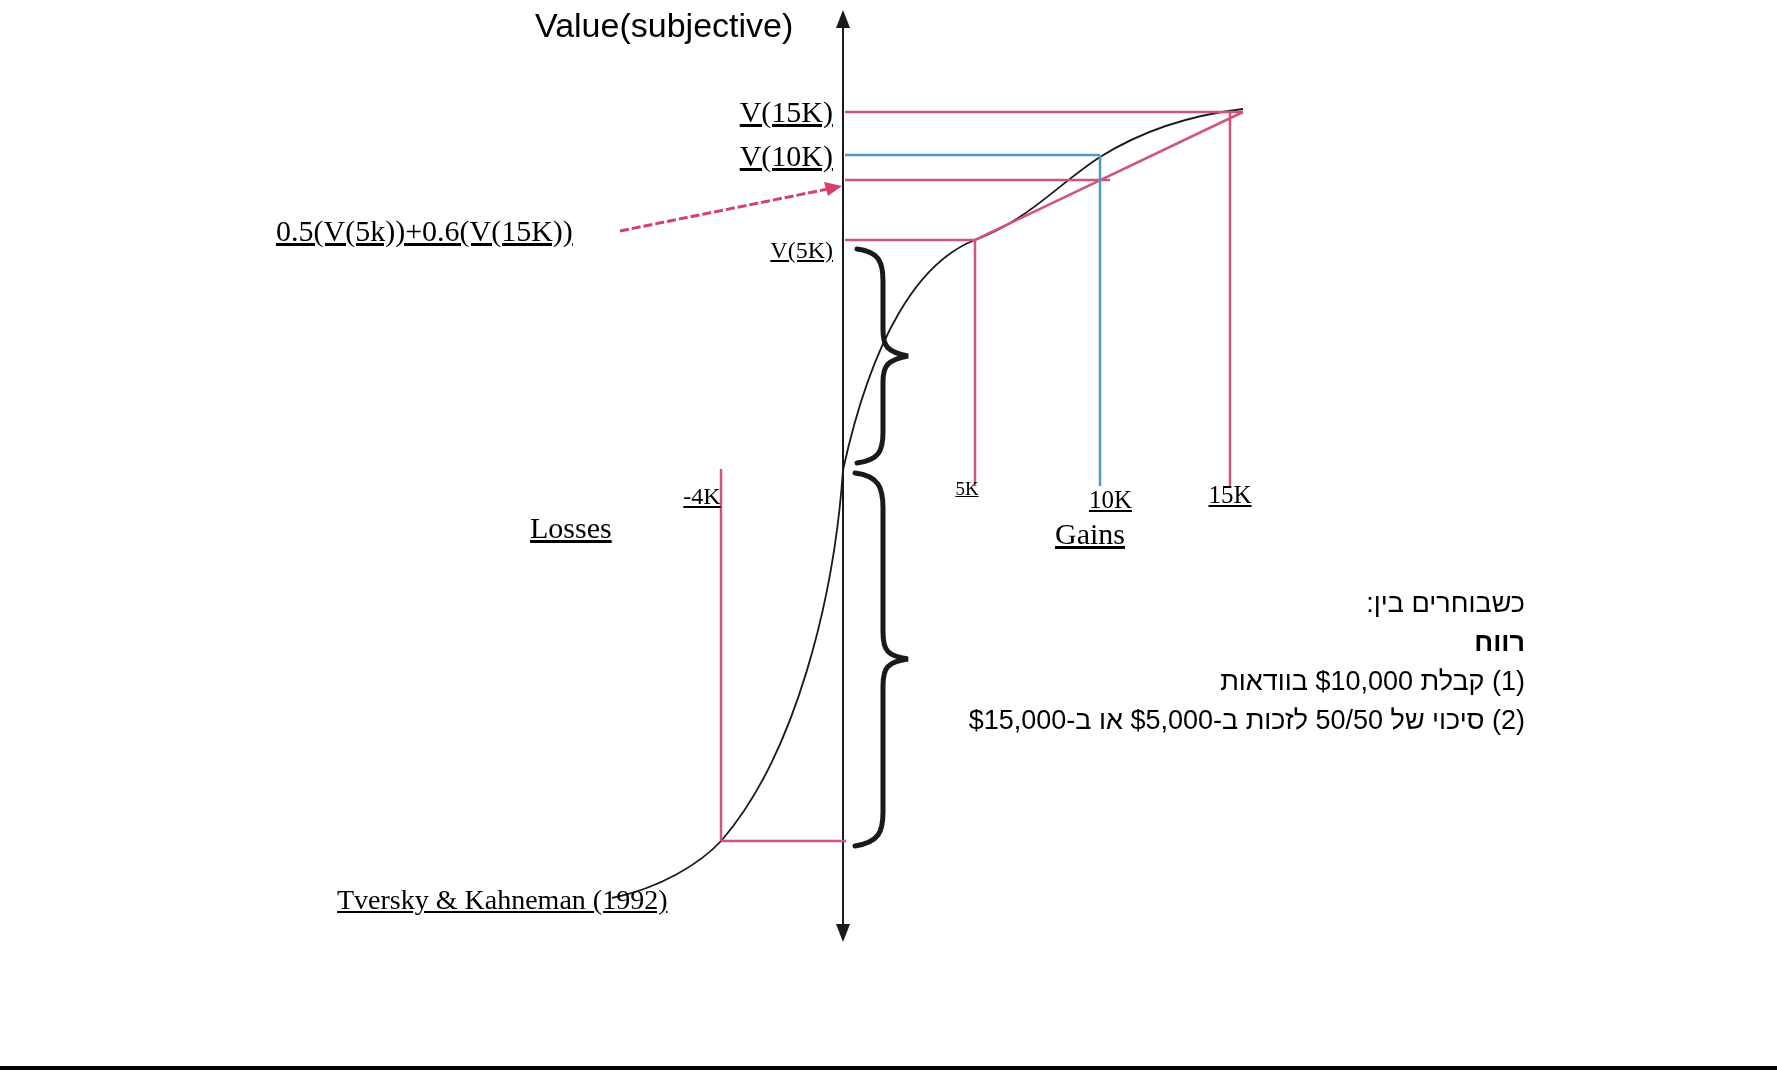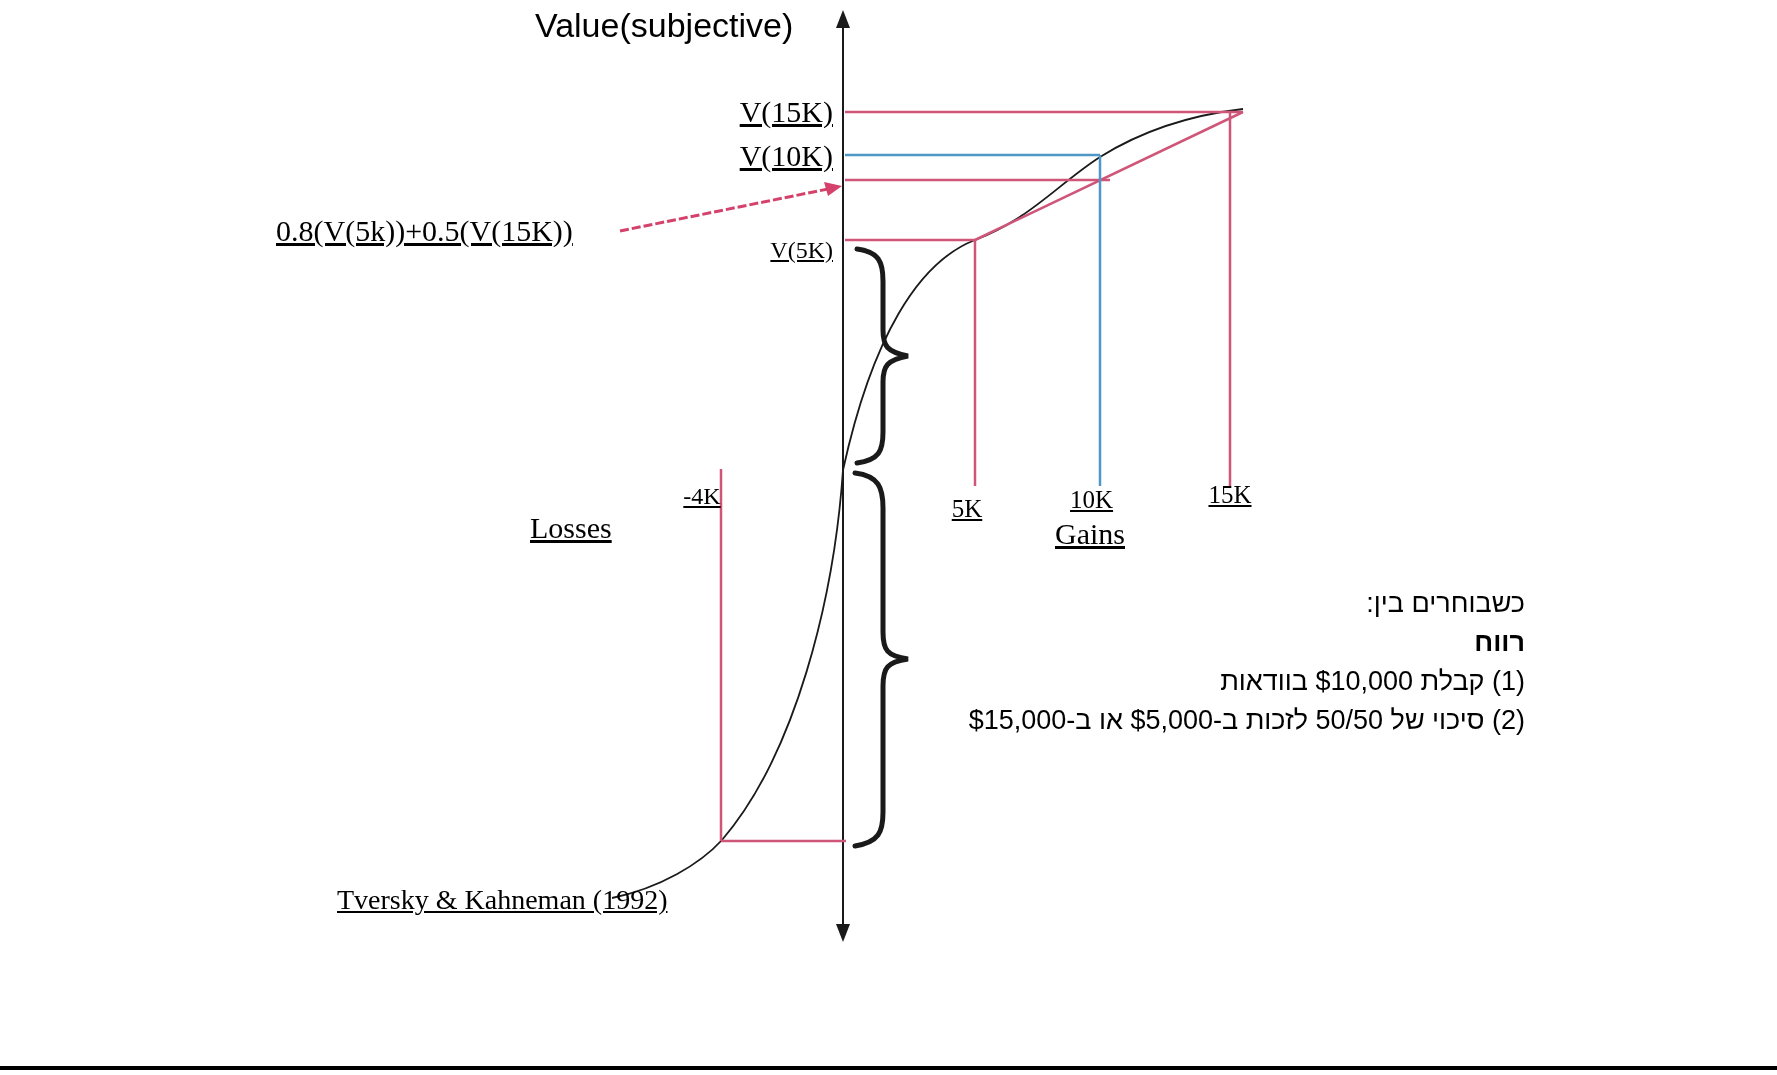--- a/index.html
+++ b/index.html
@@ -13,22 +13,22 @@
   #plot-svg{position:absolute;left:0;top:0;width:1777px;height:1075px;}
   .lbl{position:absolute;color:#000;white-space:nowrap;}
   .serif{font-family:"Liberation Serif","DejaVu Serif",serif;text-decoration:underline;}
   .sans{font-family:"Liberation Sans","DejaVu Sans",sans-serif;}
   #title-label{left:535px;top:6px;font-size:34px;text-align:center;}
   #v15k-label{left:697px;top:95px;width:136px;text-align:right;font-size:30px;}
   #v10k-label{left:697px;top:139px;width:136px;text-align:right;font-size:30px;}
   #v5k-label{left:697px;top:237px;width:136px;text-align:right;font-size:24px;}
   #expected-label{left:276px;top:214px;font-size:30px;}
   #minus5k-label{left:672px;top:483px;width:60px;text-align:center;font-size:24px;}
-  #k5-label{left:942px;top:495px;width:50px;text-align:center;font-size:25px;}
-  #k10-label{left:1070px;top:486px;width:62px;text-align:left;font-size:25px;}
+  #k5-label{left:942px;top:478px;width:50px;text-align:center;font-size:19px;}
+  #k10-label{left:1070px;top:486px;width:62px;text-align:right;font-size:25px;}
   #k15-label{left:1200px;top:481px;width:60px;text-align:center;font-size:25px;}
   #losses-label{left:530px;top:511px;font-size:30px;}
   #gains-label{left:1055px;top:517px;font-size:30px;}
   #citation-label{left:337px;top:884px;font-size:28px;}
   #note-rtl{
     position:absolute;right:252px;top:584px;width:760px;
     direction:rtl;text-align:right;
     font-size:27px;line-height:39px;color:#000;
   }
   #note-heading{font-weight:bold;}
@@ -67,21 +67,21 @@
     <path d="M 857 249 C 879 252, 883 262, 883 281 L 883 330 C 883 346, 887 352, 908 356 C 887 360, 883 366, 883 382 L 883 432 C 883 451, 879 460, 857 463" fill="none" stroke-width="5" stroke-linecap="round" stroke="#1a1a1a"></path>
     <path d="M 855 473 C 879 476, 883 488, 883 508 L 883 632 C 883 650, 887 656, 908 659 C 887 662, 883 668, 883 686 L 883 812 C 883 832, 879 842, 855 846" fill="none" stroke-width="5" stroke-linecap="round" stroke="#1a1a1a"></path>
   </svg>
 
   <div class="lbl sans" id="title-label">Value(subjective)</div>
 
   <div class="lbl serif" id="v15k-label">V(15K)</div>
   <div class="lbl serif" id="v10k-label">V(10K)</div>
   <div class="lbl serif" id="v5k-label">V(5K)</div>
 
-  <div class="lbl serif" id="expected-label">0.8(V(5k))+0.5(V(15K))</div>
+  <div class="lbl serif" id="expected-label">0.5(V(5k))+0.6(V(15K))</div>
 
   <div class="lbl serif" id="minus5k-label">-4K</div>
   <div class="lbl serif" id="k5-label">5K</div>
   <div class="lbl serif" id="k10-label">10K</div>
   <div class="lbl serif" id="k15-label">15K</div>
 
   <div class="lbl serif" id="losses-label">Losses</div>
   <div class="lbl serif" id="gains-label">Gains</div>
 
   <div class="lbl serif" id="citation-label">Tversky &amp; Kahneman (1992)</div>

